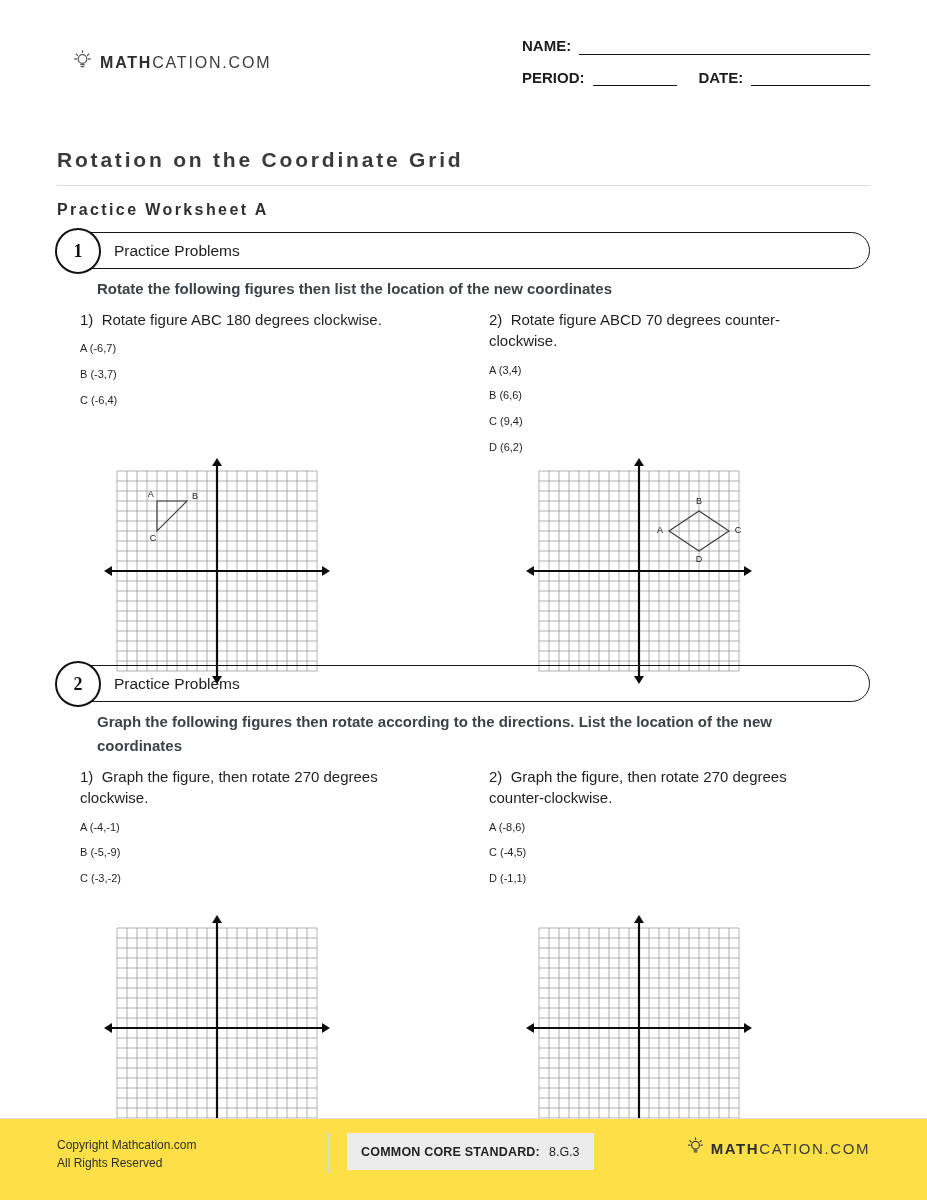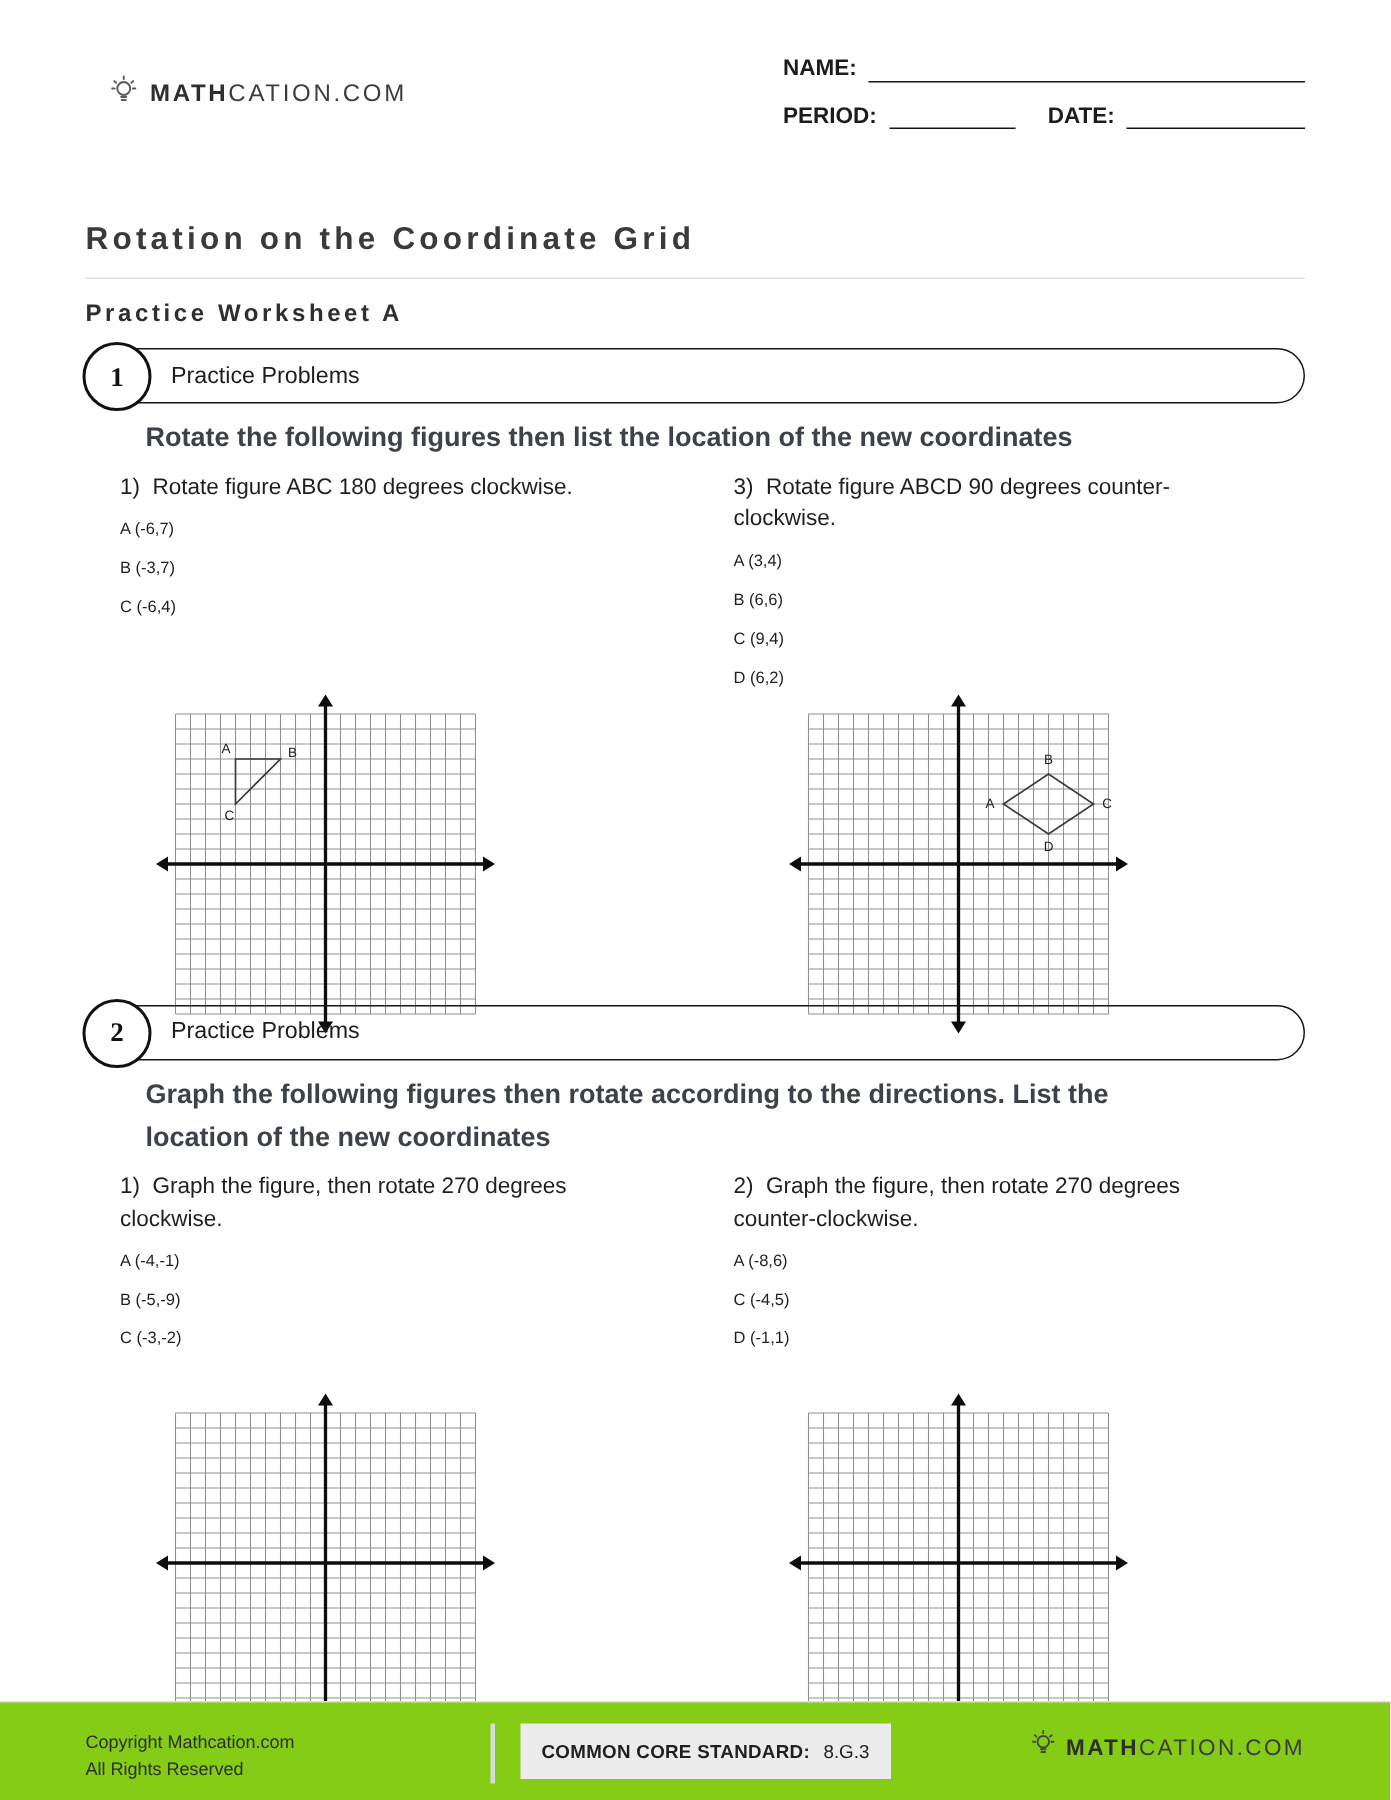--- a/index.html
+++ b/index.html
@@ -24,35 +24,35 @@
   .subtitle { margin-top:15px; font-size:16px; font-weight:700; letter-spacing:2.4px; color:#2f2f2f; }
 
   
   .pill { position:relative; height:37px; border:1.6px solid #161616; border-radius:19px; margin-top:13px; }
   .section2 .pill { margin-top:4px; }
   .pill-num { position:absolute; left:-3px; top:-5px; width:46px; height:46px; border:2px solid #111;
               border-radius:50%; background:#fff; display:flex; align-items:center; justify-content:center;
               font-family:"Liberation Serif",serif; font-weight:700; font-size:18px; color:#111; }
   .pill-label { position:absolute; left:56px; top:50%; transform:translateY(-50%); font-size:15.5px; color:#1d1d1d; }
 
-  .instructions { margin:8px 0 0 40px; font-weight:700; font-size:18px; color:#3d4249; width:690px; line-height:1.6; }
+  .instructions { margin:8px 0 0 40px; font-weight:700; font-size:15px; color:#3d4249; width:690px; line-height:1.6; }
 
   
   .problems { display:flex; margin-top:8px; }
   .problem { position:relative; height:352px; }
   .problem.left { width:432px; padding-left:23px; }
   .problem.right { flex:1; }
   .prompt { font-size:15px; color:#1f1f1f; width:345px; line-height:1.42; white-space:pre-wrap; }
   .coord { font-size:11px; margin-top:12px; color:#1f1f1f; line-height:1.25; }
   .grid-wrap { position:absolute; top:148px; left:46px; }
   .problem.right .grid-wrap { left:36px; }
 
   
-  .footer { position:absolute; left:0; right:0; bottom:0; height:66px; border-top:1px solid #ddd;
-            display:flex; align-items:flex-start; padding:14px 57px 0; background:#84cc16; z-index:3; }
+  .footer { position:absolute; left:0; right:0; bottom:0; height:82px; border-top:1px solid #ddd;
+            display:flex; align-items:flex-start; padding:14px 57px 0; background:#fde047; z-index:3; }
   .copyright { font-size:12px; color:#2e2e2e; line-height:1.5; flex:0 0 270px; padding-top:3px; }
   .f-divider { width:3px; height:40px; background:#d9d9d9; margin-right:17px; }
   .standard { background:#ececec; height:37px; display:flex; align-items:center; padding:0 14px; font-size:12.5px; color:#1f1f1f; white-space:nowrap; }
   .standard b { margin-right:9px; letter-spacing:.2px; }
   .f-spacer { flex:1; }
   .f-logo { display:flex; align-items:center; gap:7px; margin-top:4px; }
   .f-logo .logo-text { font-size:15px; letter-spacing:1.6px; }
 </style>
 </head>
 <body>
@@ -157,21 +157,21 @@
               <polygon points="109,219 119,219 114,227" fill="#0d0d0d"></polygon>
               <polygon points="9,109 9,119 1,114" fill="#0d0d0d"></polygon>
               <polygon points="219,109 219,119 227,114" fill="#0d0d0d"></polygon>
               <polygon points="54,44 84,44 54,74" fill="none" stroke="#3a3a3a" stroke-width="1.1"></polygon>
               <text x="47.63603896932107" y="37.63603896932107" font-size="9" fill="#222" text-anchor="middle" dominant-baseline="middle" font-family="Liberation Sans, sans-serif">A</text>
               <text x="92.04984471899924" y="39.97507764050038" font-size="9" fill="#222" text-anchor="middle" dominant-baseline="middle" font-family="Liberation Sans, sans-serif">B</text>
               <text x="49.97507764050038" y="82.04984471899924" font-size="9" fill="#222" text-anchor="middle" dominant-baseline="middle" font-family="Liberation Sans, sans-serif">C</text>
             </svg></div>
       </div>
       <div class="problem right">
-        <div class="prompt">3)  Rotate figure ABCD 90 degrees counter-clockwise.</div>
+        <div class="prompt">2)  Rotate figure ABCD 70 degrees counter-clockwise.</div>
         <div class="coord">A (3,4)</div>
         <div class="coord">B (6,6)</div>
         <div class="coord">C (9,4)</div>
         <div class="coord">D (6,2)</div>
         <div class="grid-wrap"><svg xmlns="http://www.w3.org/2000/svg" width="228" height="228" viewBox="0 0 228 228">
               <line x1="14" y1="14" x2="14" y2="214" stroke="#8f8f8f" stroke-width="0.7"></line>
               <line x1="14" y1="14" x2="214" y2="14" stroke="#8f8f8f" stroke-width="0.7"></line>
               <line x1="24" y1="14" x2="24" y2="214" stroke="#8f8f8f" stroke-width="0.7"></line>
               <line x1="14" y1="24" x2="214" y2="24" stroke="#8f8f8f" stroke-width="0.7"></line>
               <line x1="34" y1="14" x2="34" y2="214" stroke="#8f8f8f" stroke-width="0.7"></line>

